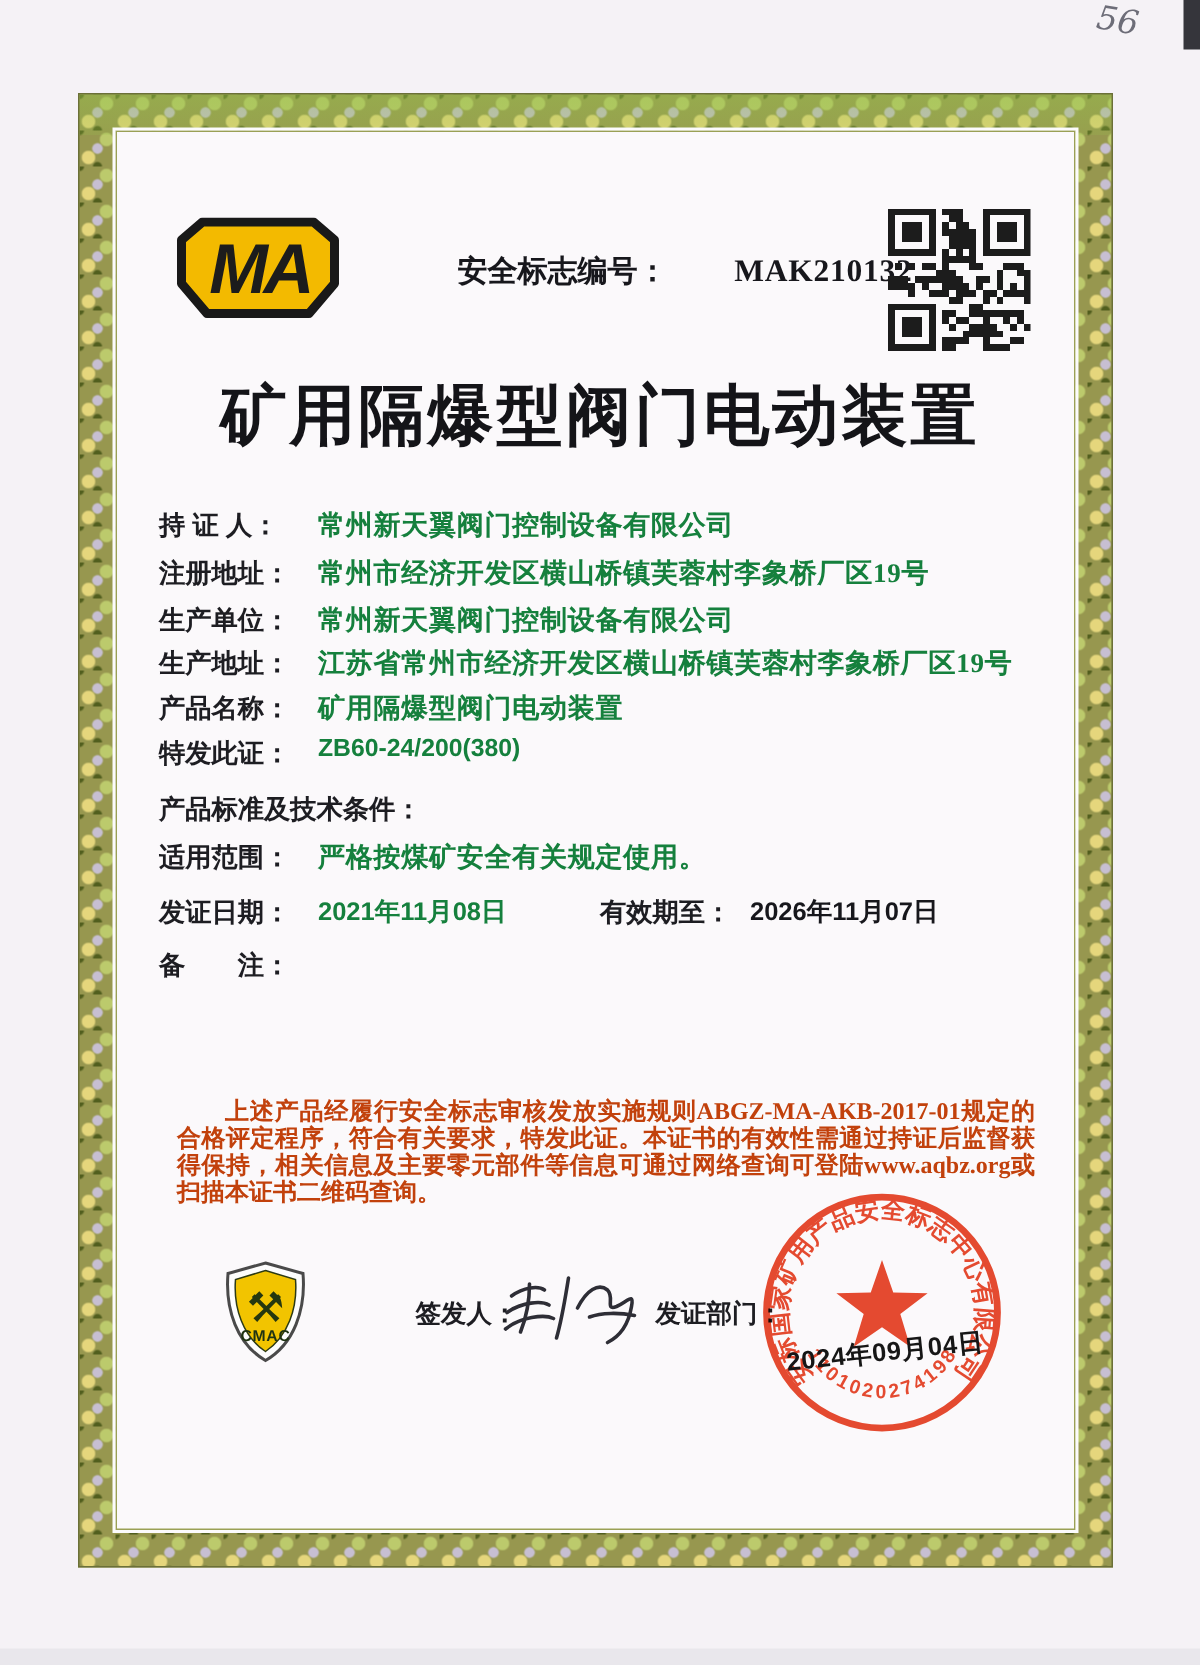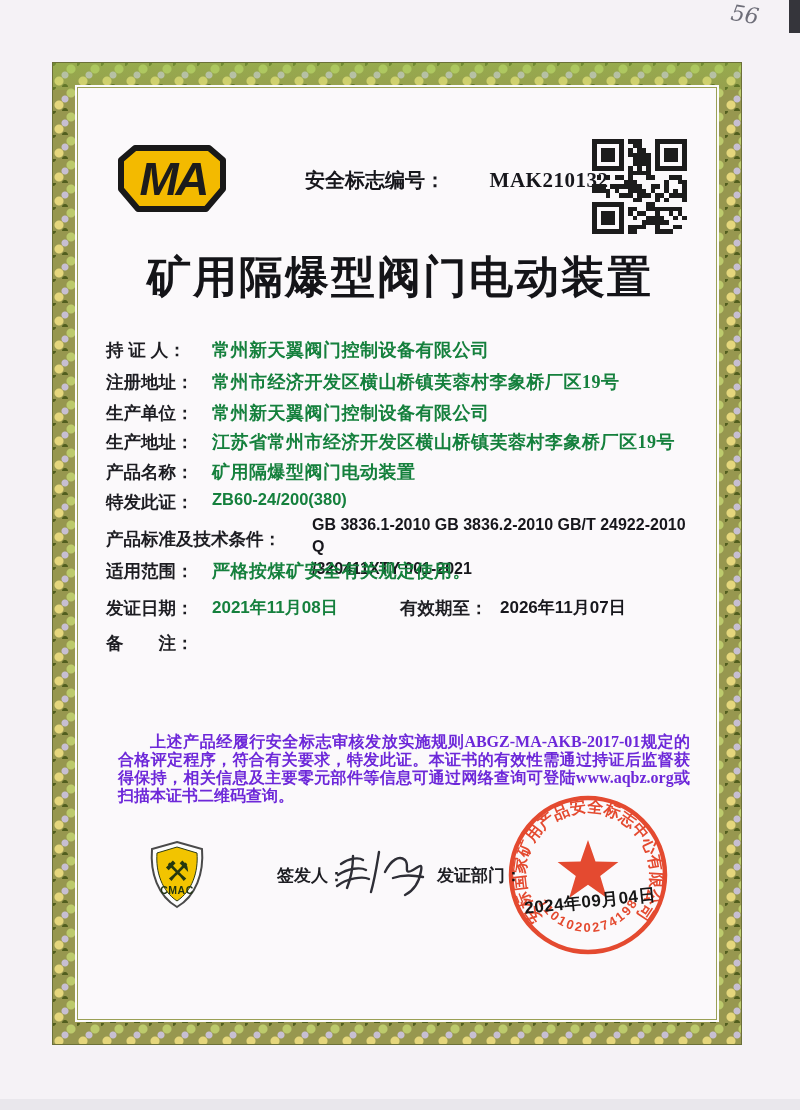--- a/index.html
+++ b/index.html
@@ -78,21 +78,21 @@
   .std-value{
     position:absolute;left:312px;top:514px;width:380px;z-index:3;
     font-size:16px;font-weight:bold;color:#17171c;line-height:22px;
   }
   .v2{position:absolute;left:400px;}
   .v3{position:absolute;left:500px;font-size:17px;font-weight:bold;color:#17171c;}
 
   .para{
     position:absolute;left:118px;top:733px;width:572px;z-index:3;
     font-family:"Liberation Serif",serif;
-    font-size:16px;font-weight:bold;color:#6d28d9;
+    font-size:16px;font-weight:bold;color:#c2410c;
     line-height:18px;text-align:justify;text-indent:2em;
   }
 
   
   .cmac{position:absolute;left:146px;top:840px;z-index:3;}
   .sig-label{position:absolute;left:277px;top:864px;font-size:17px;font-weight:bold;color:#1d1d22;z-index:3;}
   .dept-label{position:absolute;left:437px;top:864px;font-size:17px;font-weight:bold;color:#1d1d22;z-index:3;text-align:center;}
   .signature{position:absolute;left:333px;top:842px;z-index:4;}
 
   .stamp{position:absolute;left:503px;top:790px;z-index:4;opacity:.92;mix-blend-mode:multiply;}
@@ -387,24 +387,20 @@
     <span class="fvalue">矿用隔爆型阀门电动装置</span>
   </div>
   <div class="row" style="top:490px">
     <span class="flabel">特发此证：</span>
     <span class="fvalue mono">ZB60-24/200(380)</span>
   </div>
 
   <div class="row" style="top:527px">
     <span class="flabel">产品标准及技术条件：</span>
   </div>
-  <div class="std-value">
-    <div>GB 3836.1-2010 GB 3836.2-2010 GB/T 24922-2010 Q</div>
-    <div>/320411XTY 001-2021</div>
-  </div>
 
   <div class="row" style="top:559px">
     <span class="flabel">适用范围：</span>
     <span class="fvalue">严格按煤矿安全有关规定使用。</span>
   </div>
 
   <div class="row" style="top:596px">
     <span class="flabel">发证日期：</span>
     <span class="fvalue mono" style="font-size:17px">2021年11月08日</span>
     <span class="flabel v2">有效期至：</span>

